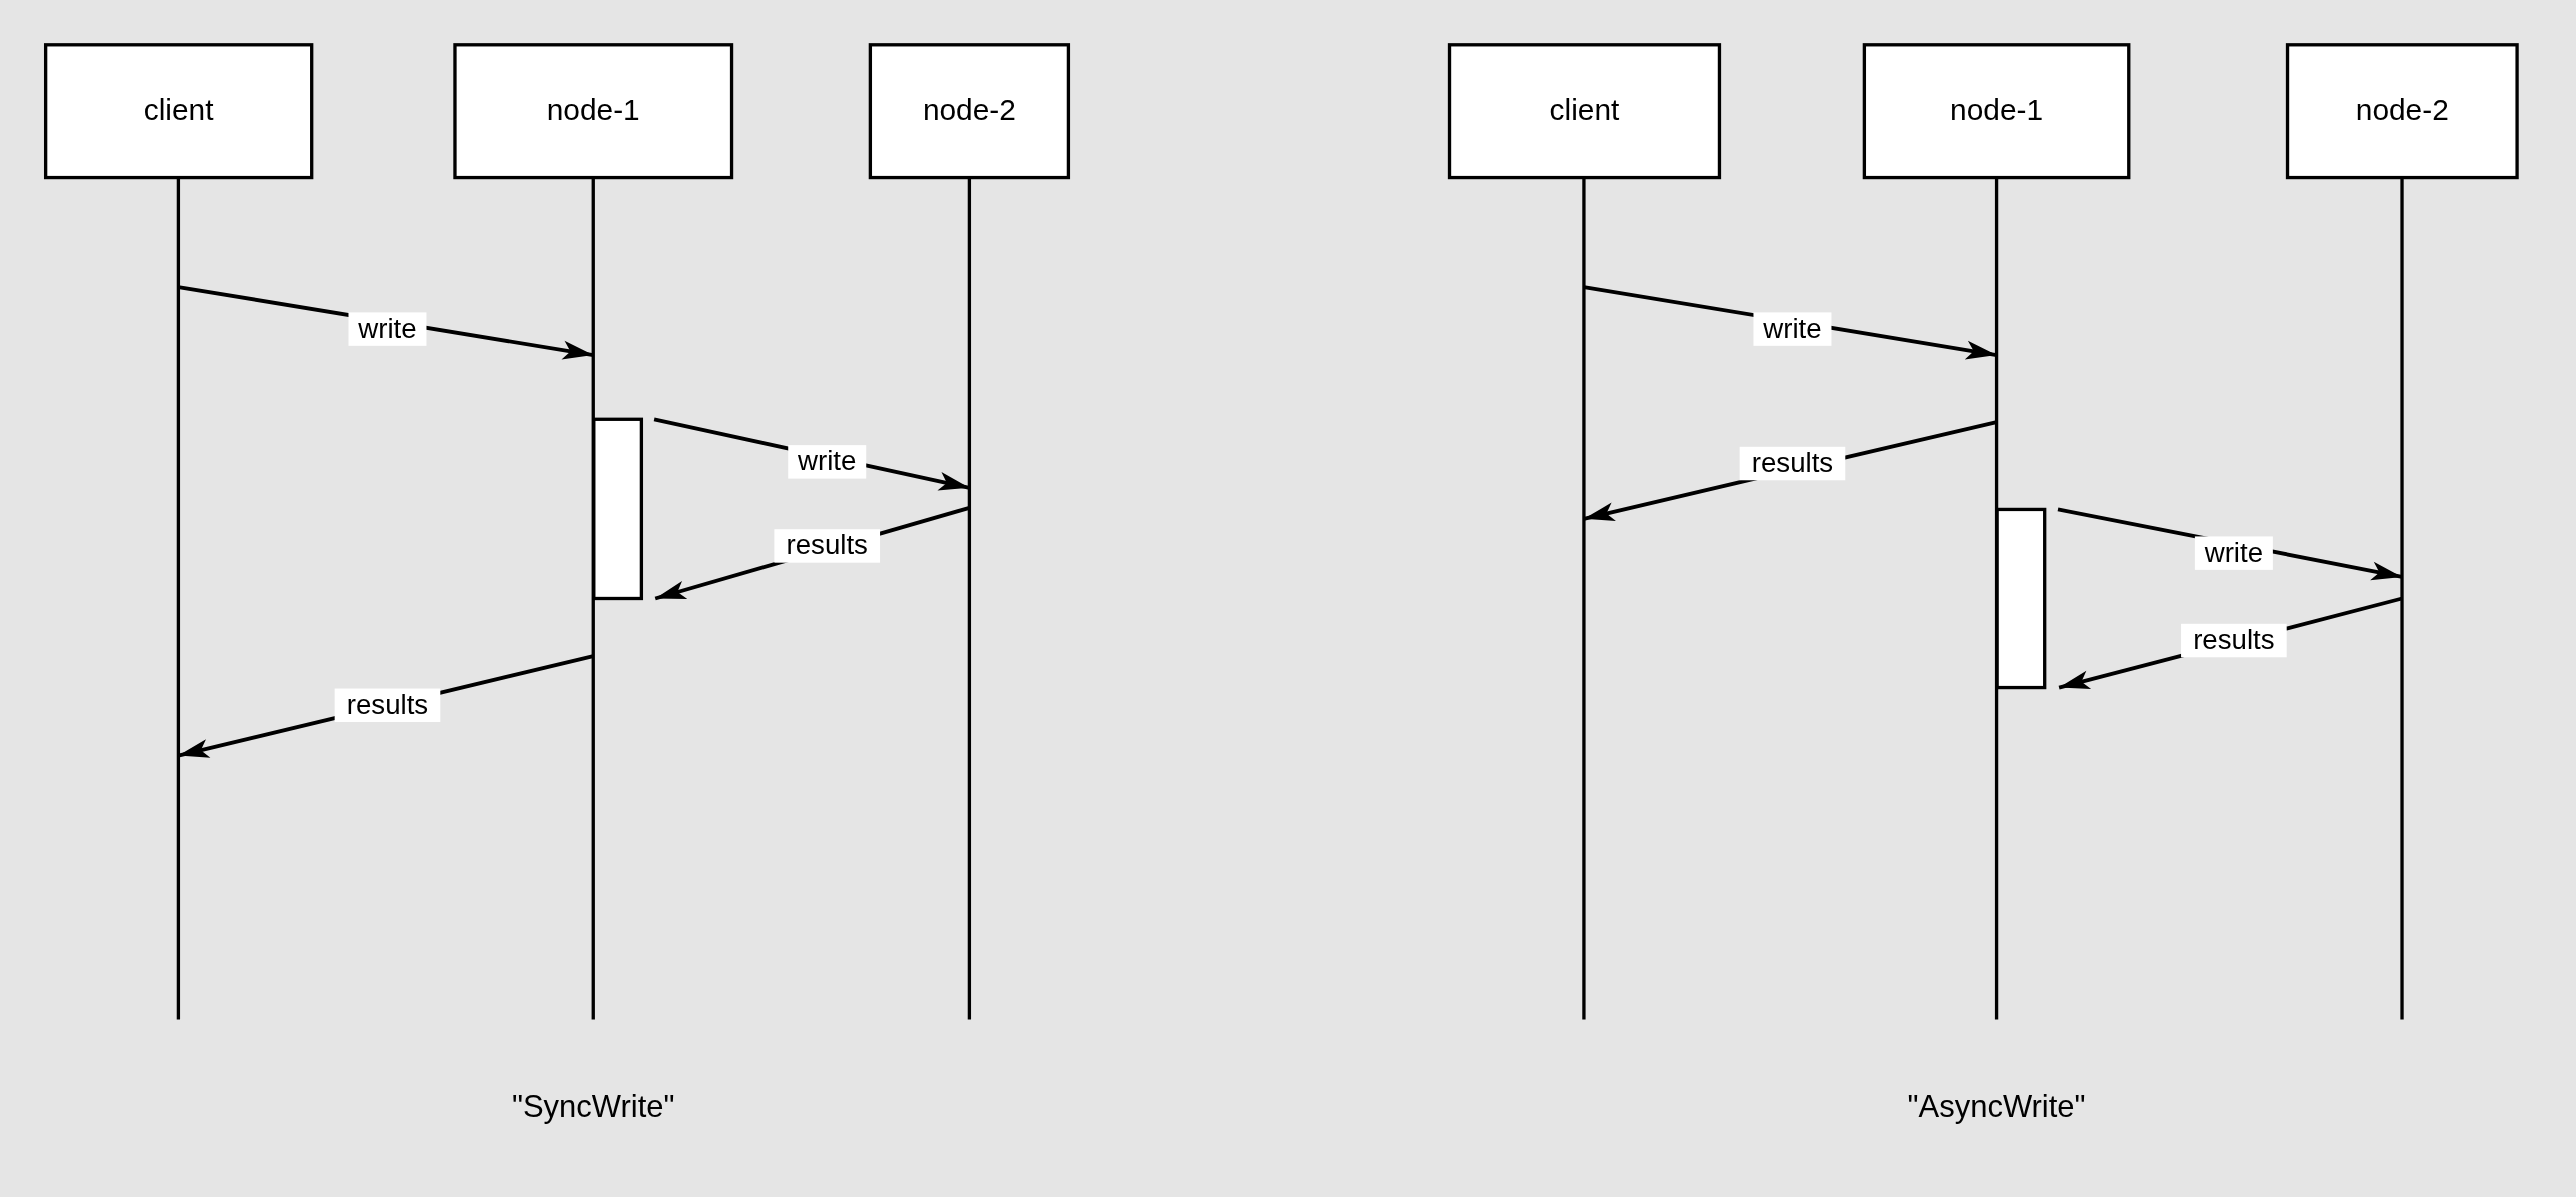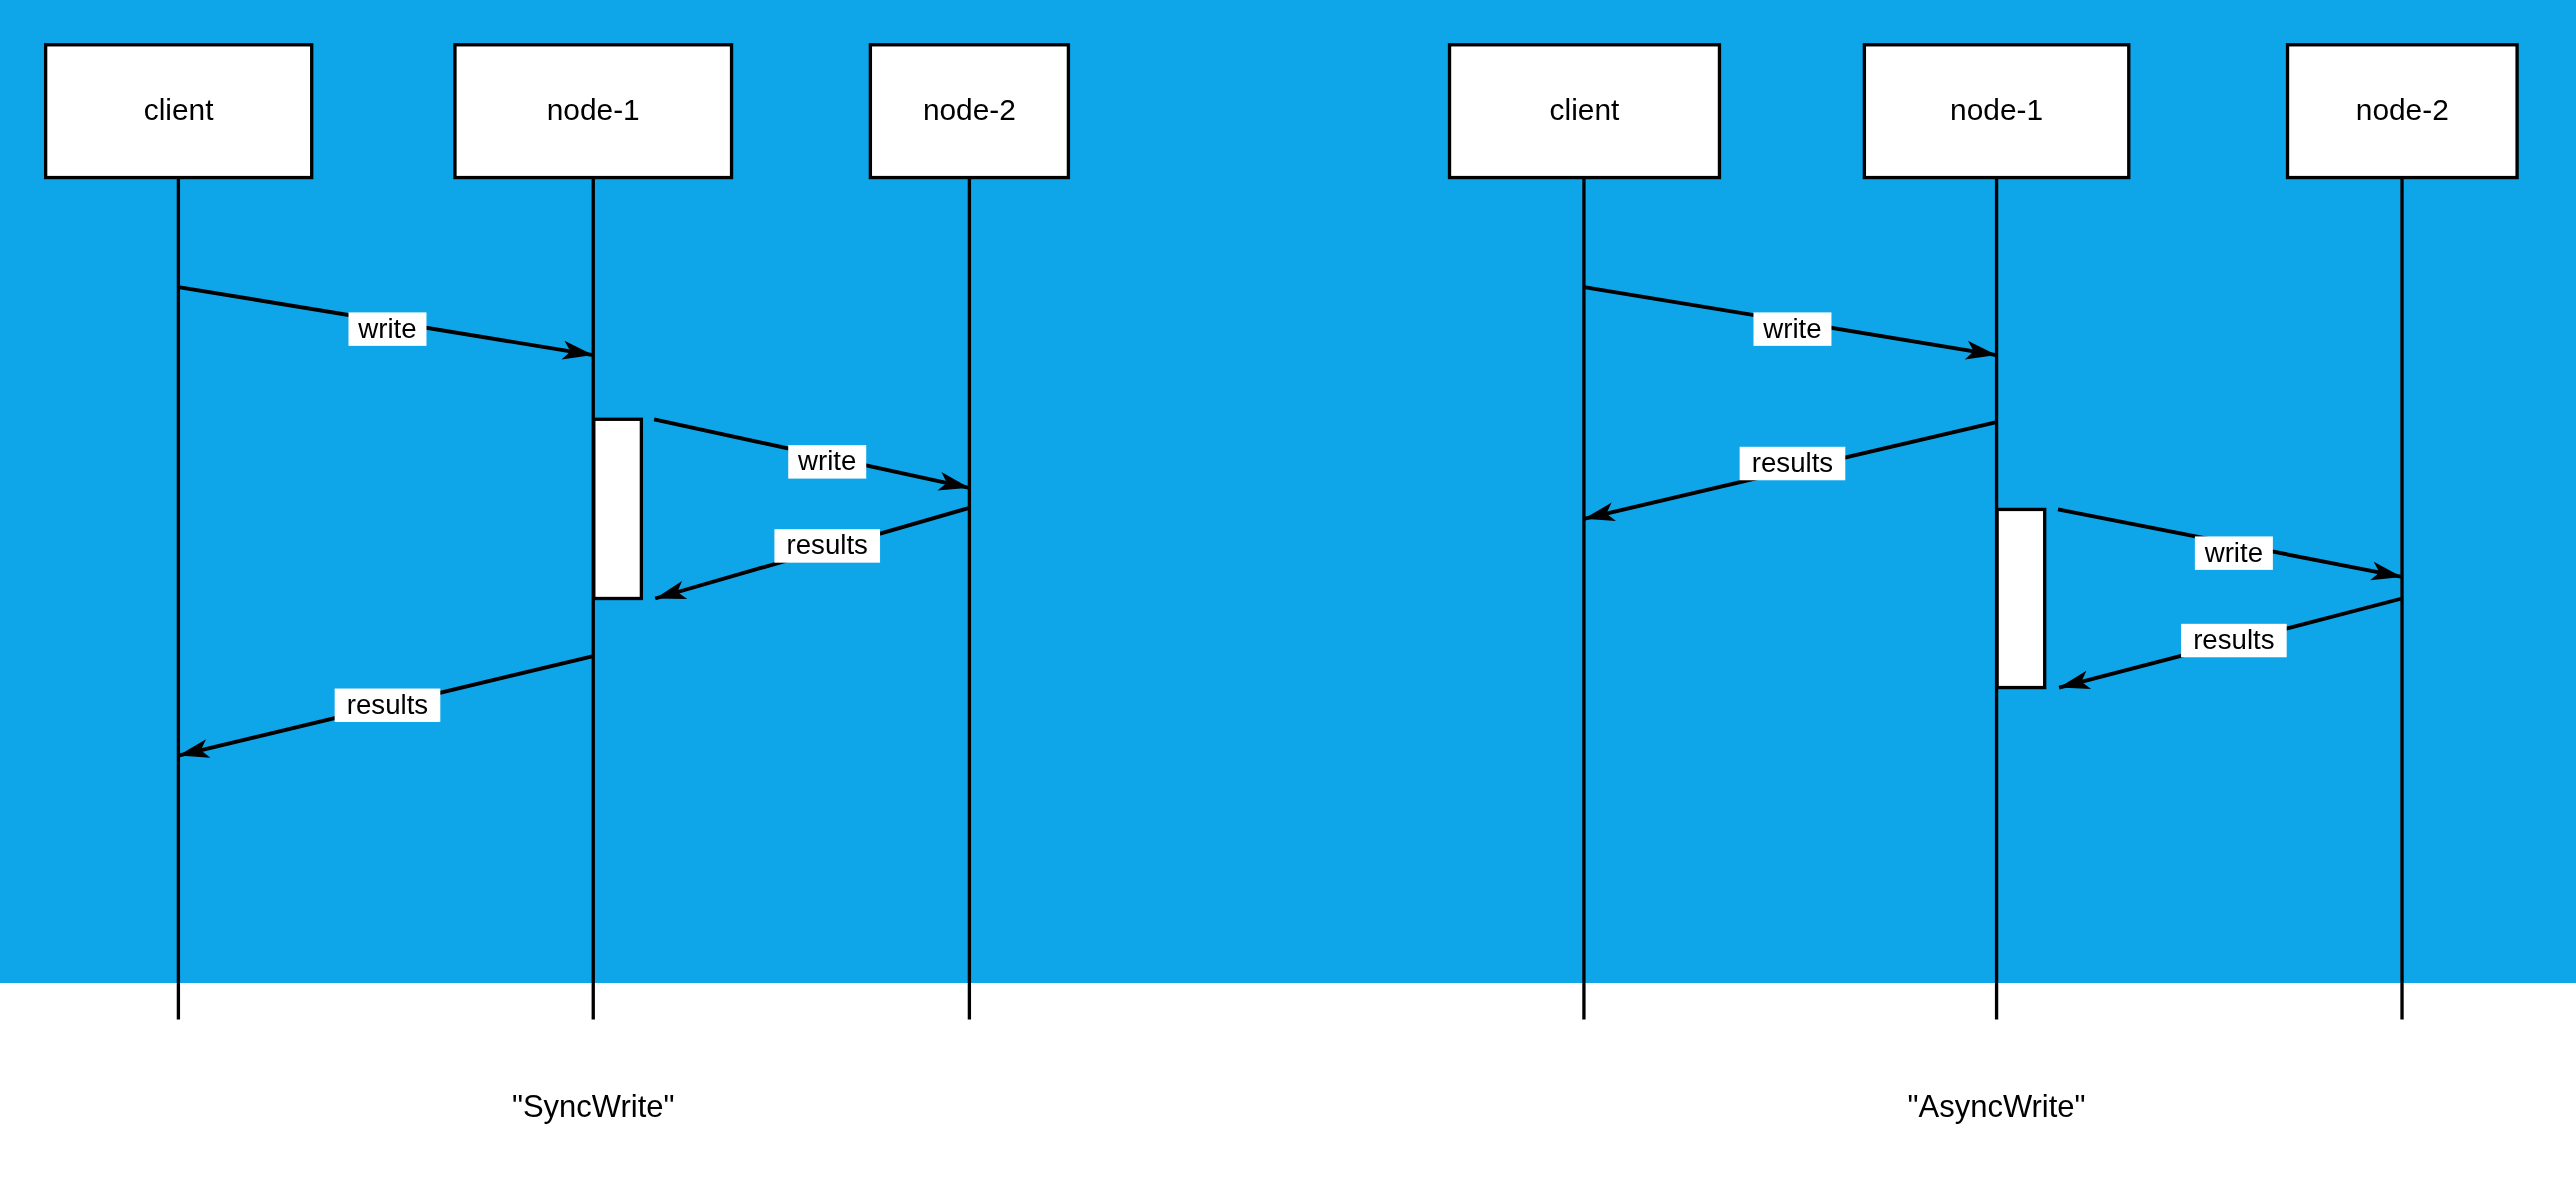--- a/index.html
+++ b/index.html
@@ -11,22 +11,22 @@
   body {
     width: 2576px;
     height: 1197px;
     overflow: hidden;
     font-family: "Liberation Sans", sans-serif;
     color: #000000;
   }
   #canvas {
     position: relative;
     width: 2576px;
-    height: 983px;
-    background: #0ea5e9;
+    height: 1197px;
+    background: #e5e5e5;
   }
   #canvas > svg {
     position: absolute;
     top: 0;
     left: 0;
     width: 2576px;
     height: 1197px;
   }
   .actor-label {
     font-family: "Liberation Sans", sans-serif;

